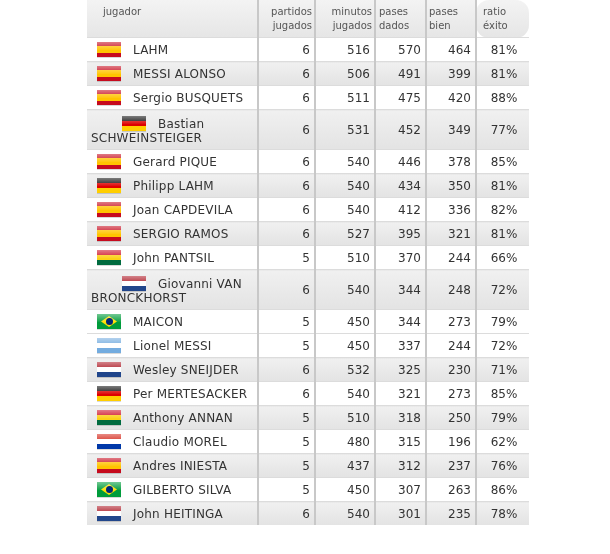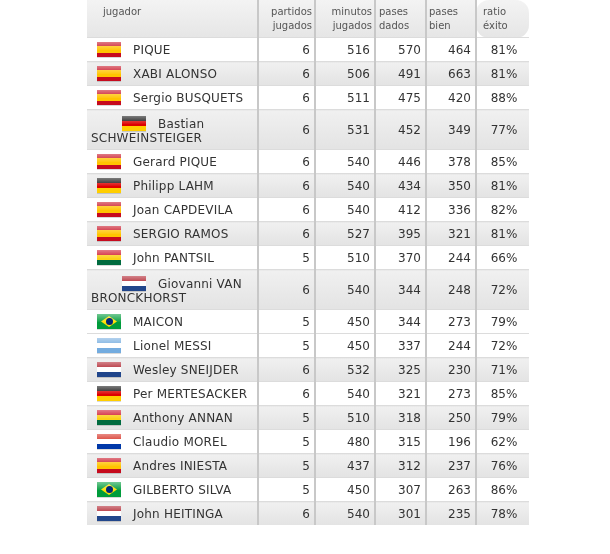--- a/index.html
+++ b/index.html
@@ -64,37 +64,37 @@
       <th class="h-num"><span>partidos</span><br><span>jugados</span></th>
       <th class="h-num"><span>minutos</span><br><span>jugados</span></th>
       <th class="h-pd"><span>pases</span><br><span>dados</span></th>
       <th class="h-pb"><span>pases</span><br><span>bien</span></th>
       <th><span>ratio</span><br><span>éxito</span></th>
     </tr>
   </thead>
   <tbody id="tbody">
   <tr class="odd">
     <td class="name">
-      <span class="flag f-es"></span><span class="pname">PIQUE</span>
+      <span class="flag f-es"></span><span class="pname">LAHM</span>
     </td>
     <td>6</td>
     <td>516</td>
     <td>570</td>
     <td>464</td>
     <td>81%</td>
   </tr>
 
   <tr class="even">
     <td class="name">
-      <span class="flag f-es"></span><span class="pname">XABI ALONSO</span>
+      <span class="flag f-es"></span><span class="pname">MESSI ALONSO</span>
     </td>
     <td>6</td>
     <td>506</td>
     <td>491</td>
-    <td>663</td>
+    <td>399</td>
     <td>81%</td>
   </tr>
 
   <tr class="odd">
     <td class="name">
       <span class="flag f-es"></span><span class="pname">Sergio BUSQUETS</span>
     </td>
     <td>6</td>
     <td>511</td>
     <td>475</td>

